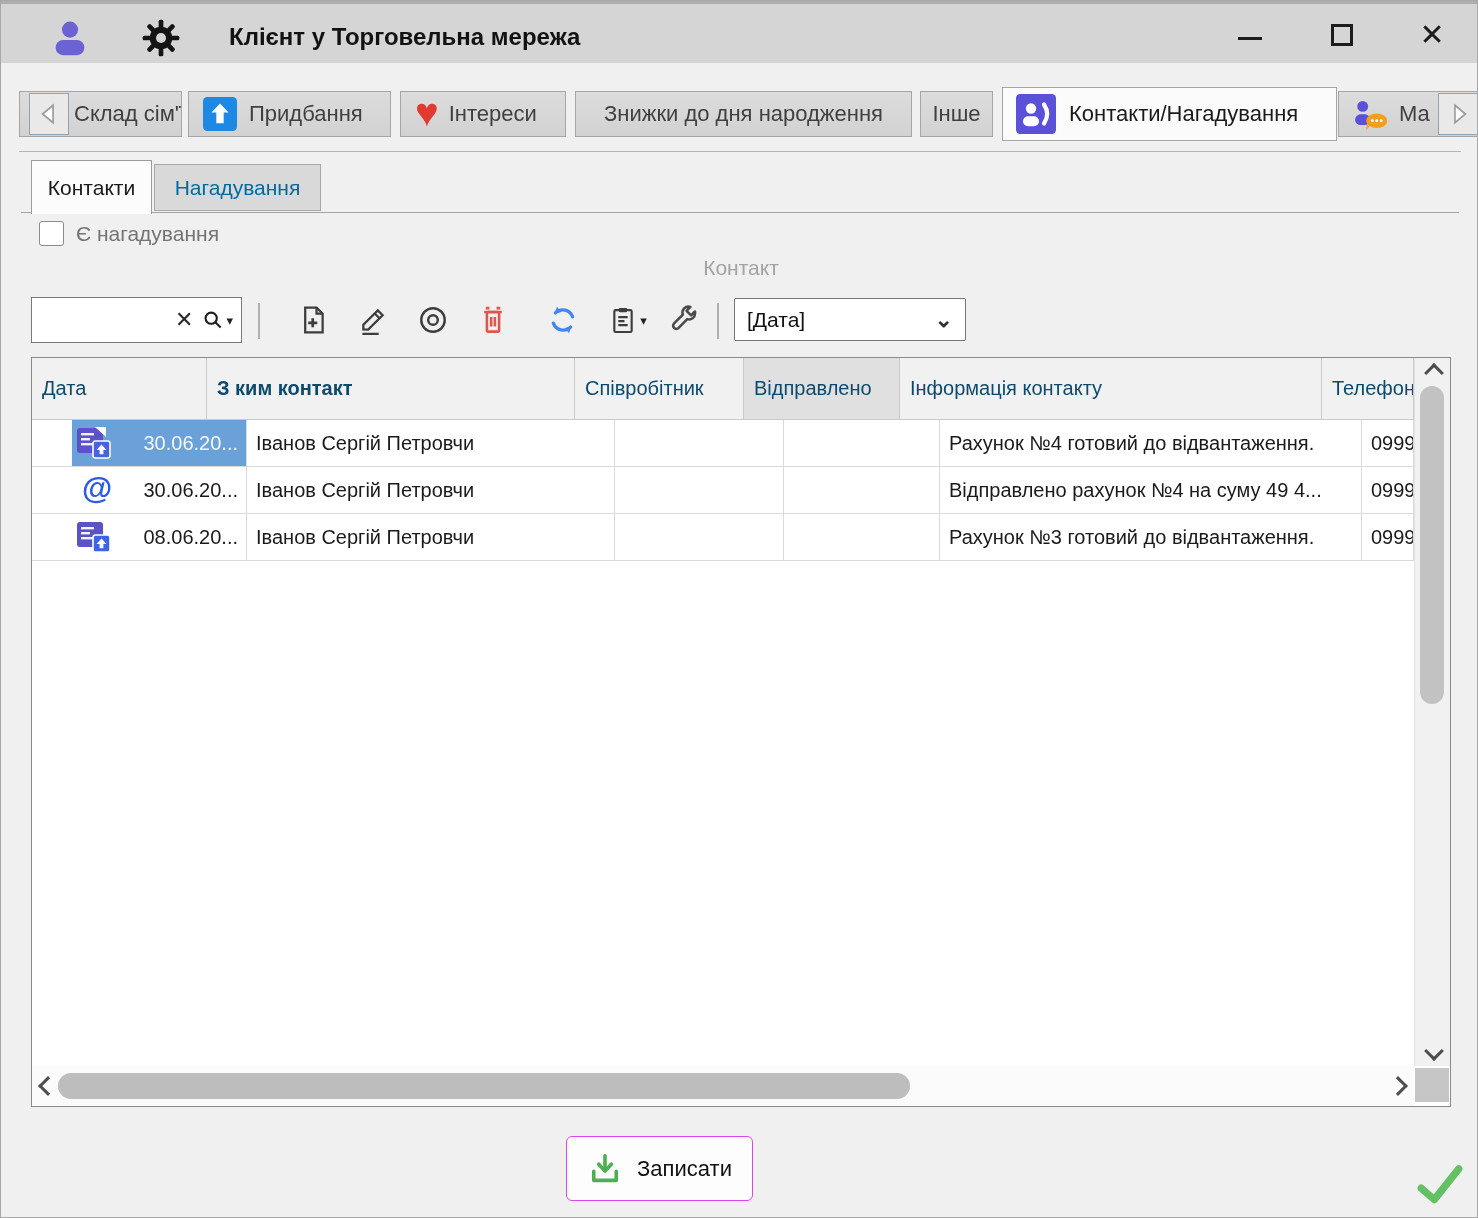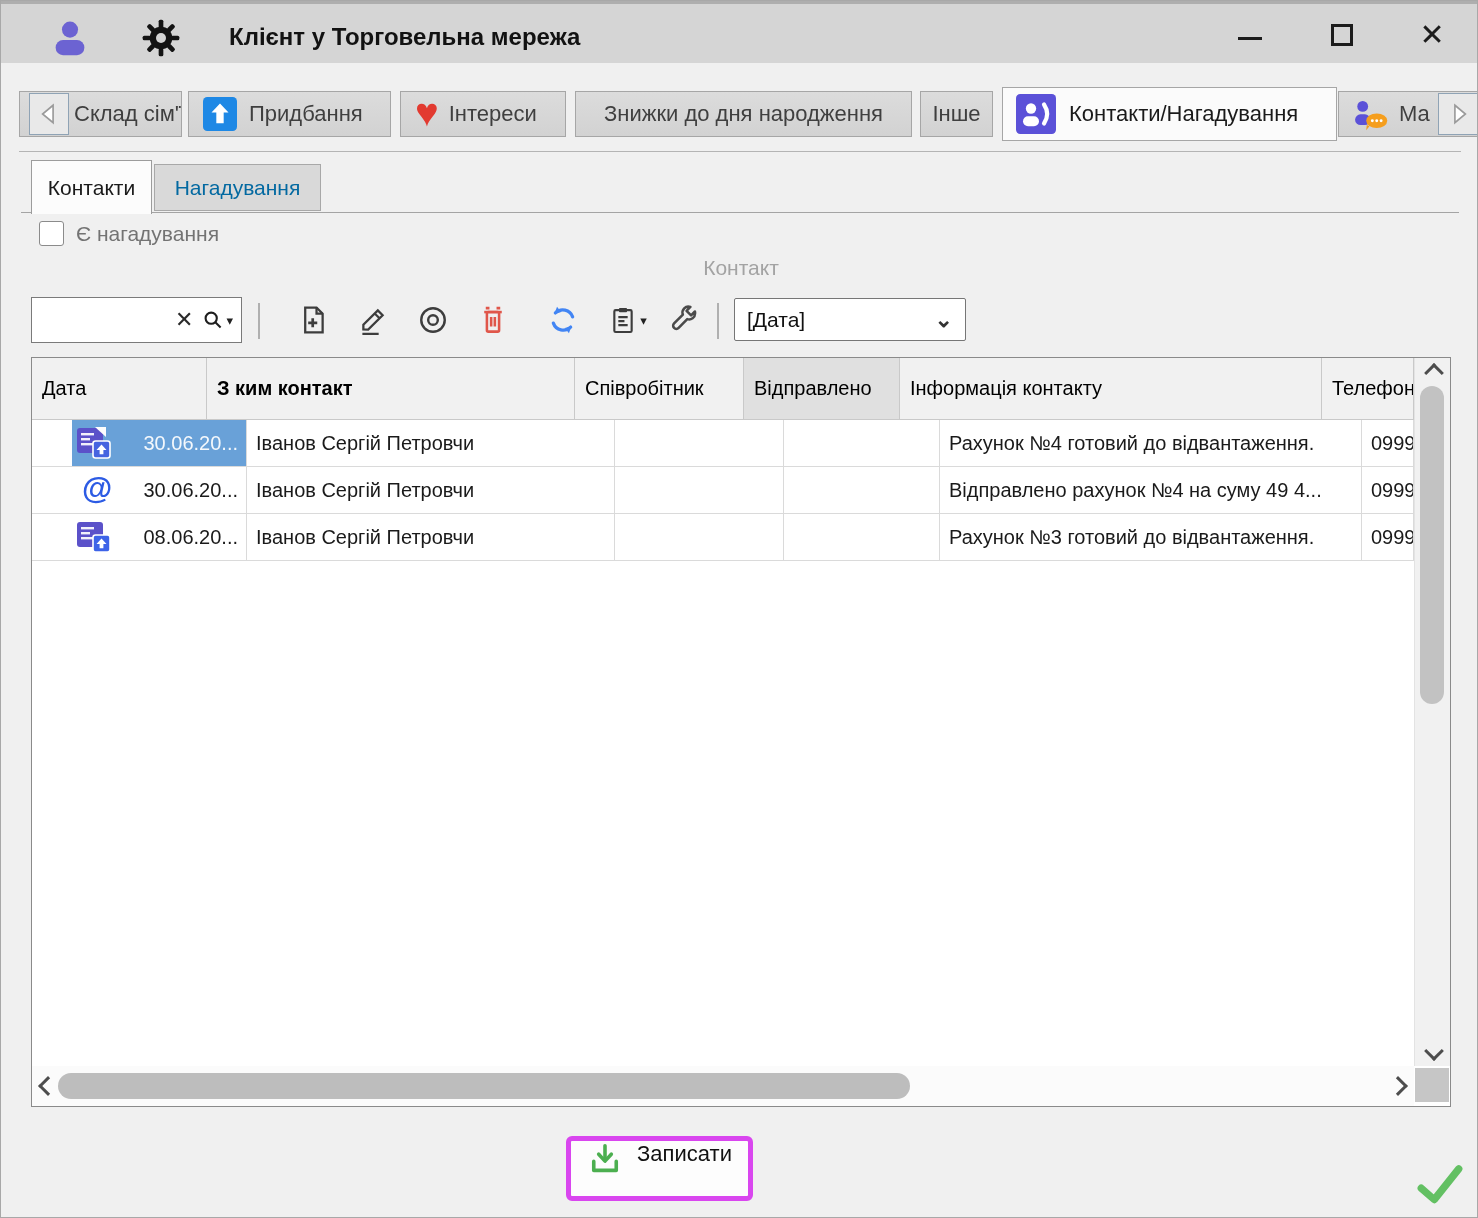--- a/index.html
+++ b/index.html
@@ -55,21 +55,21 @@
   .combo{position:absolute;left:733px;top:297px;width:232px;height:43px;background:#fff;
          border:1px solid #767676;border-radius:2px;box-sizing:border-box;
          display:flex;align-items:center;font-size:21px;color:#111;padding:0 12px;}
   .combo .cval{flex:1;}
   .combo .chevron{font-size:22px;color:#333;font-weight:bold;line-height:0.6;}
   
   .table{position:absolute;left:30px;top:356px;width:1420px;height:750px;background:#fff;
          border:1px solid #8a8a8a;box-sizing:border-box;}
   .tbl-content{position:absolute;left:0;top:0;right:36px;bottom:40px;overflow:hidden;background:#fff;}
   .thead{display:flex;height:62px;background:#f1f1f1;border-bottom:1px solid #c9c9c9;box-sizing:border-box;}
-  .th{display:flex;align-items:center;padding-left:10px;font-size:20px;color:#000000;
+  .th{display:flex;align-items:center;padding-left:10px;font-size:20px;color:#0c4a6e;
       border-right:1px solid #c9c9c9;box-sizing:border-box;overflow:hidden;white-space:nowrap;flex:0 0 auto;}
   .th.b{font-weight:bold;}
   .th.dark{background:#e0e0e0;}
   .c1{width:175px;} .c2{width:368px;} .c3{width:169px;} .c4{width:156px;} .c5{width:422px;}
   .cph{flex:1 1 auto !important;min-width:0;}
   .trow{display:flex;height:47px;border-bottom:1px solid #dadada;box-sizing:border-box;}
   .td{display:flex;align-items:center;border-right:1px solid #dadada;box-sizing:border-box;
       font-size:20px;color:#1a1a1a;overflow:hidden;white-space:nowrap;flex:0 0 auto;padding-left:9px;}
   .td.datecell{justify-content:flex-end;padding:0 8px 0 2px;position:relative;margin-left:40px;}
   .td.datecell .rowicon{position:absolute;left:3px;top:3px;}
@@ -83,22 +83,22 @@
   .hthumb{position:absolute;left:26px;top:7px;width:852px;height:26px;background:#bdbdbd;border-radius:13px;}
   .corner{position:absolute;right:1px;bottom:4px;width:34px;height:34px;background:#c6c6c6;}
   .chev{width:11px;height:11px;border-left:3px solid #4d4d4d;border-bottom:3px solid #4d4d4d;display:inline-block;}
   .chev.up{transform:rotate(135deg);} .chev.down{transform:rotate(-45deg);}
   .chev.left{transform:rotate(45deg);} .chev.right{transform:rotate(-135deg);}
   .vs-up{position:absolute;left:12px;top:8px;}
   .vs-down{position:absolute;left:12px;bottom:8px;}
   .hs-left{position:absolute;left:9px;top:13px;}
   .hs-right{position:absolute;right:9px;top:13px;}
   
-  .footbtn{position:absolute;top:1135px;height:65px;background:#fdfdfd;border:5px solid #d946ef;
-           border-radius:6px;box-sizing:border-box;display:flex;justify-content:center;
+  .footbtn{position:absolute;top:1135px;height:65px;background:#fdfdfd;border:1px solid #d946ef;
+           border-radius:6px;box-sizing:border-box;display:flex;align-items:center;justify-content:center;
            font-size:22px;color:#111;}
   .btn-save{left:565px;width:187px;}
   .btn-cancel{left:758px;width:179px;}
   .footbtn svg{width:36px;height:36px;margin-right:14px;}
   .bigcheck{position:absolute;left:1414px;top:1160px;width:50px;height:46px;}
 </style>
 </head>
 <body>
 
 <div id="window">

